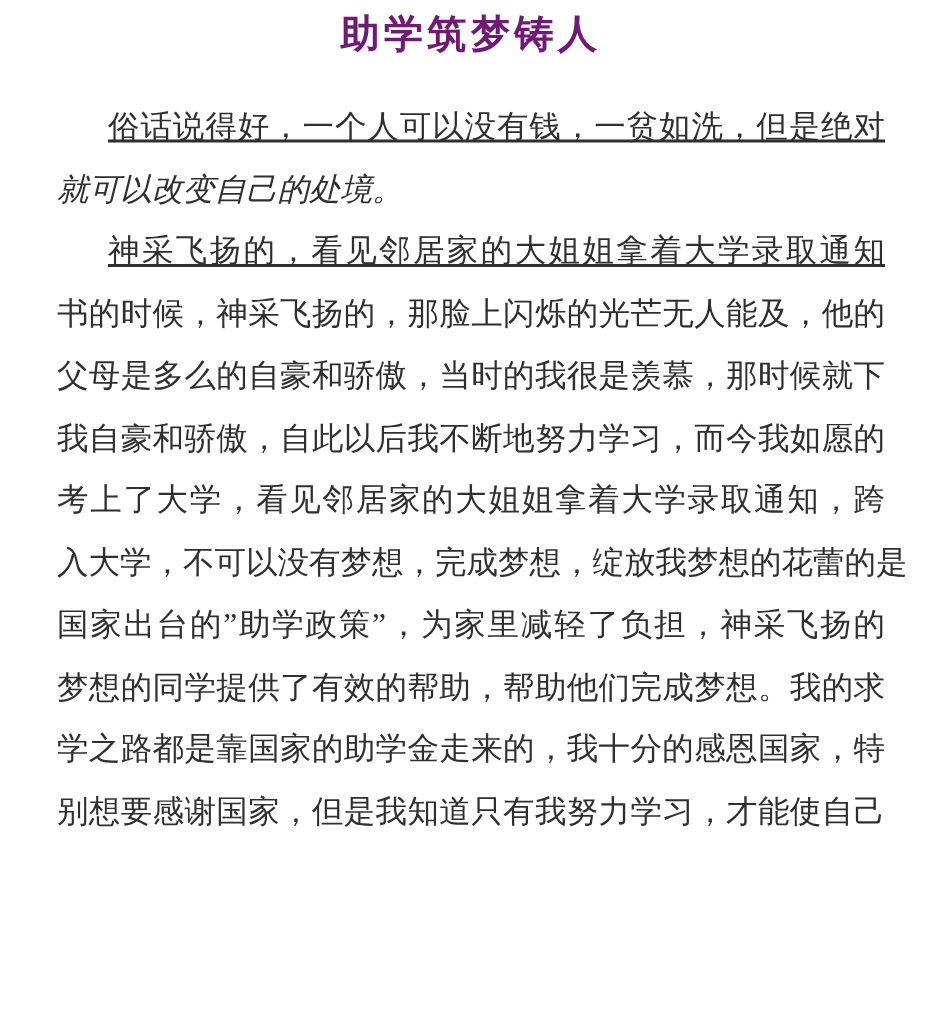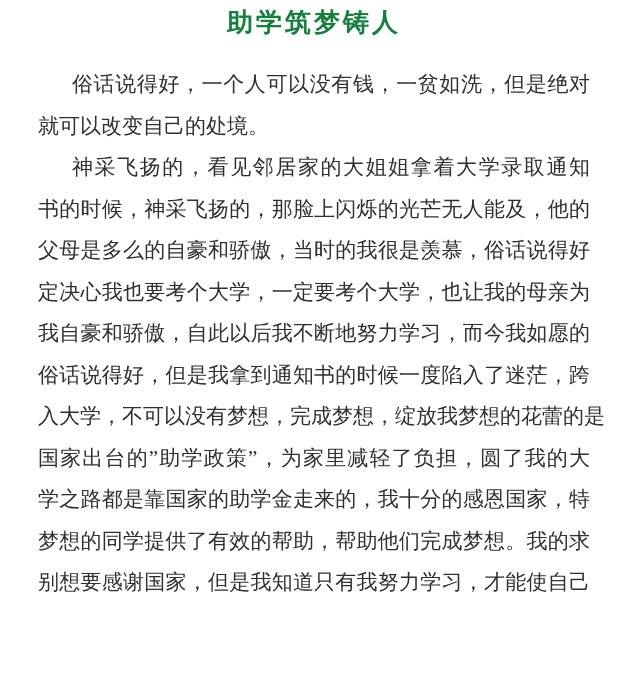--- a/index.html
+++ b/index.html
@@ -17,54 +17,55 @@
     overflow: hidden;
     font-family: "Liberation Serif", "DejaVu Serif", serif;
     color: #2f2f2f;
   }
   .doc-title {
     text-align: center;
     font-size: 26px;
     font-weight: bold;
     line-height: 34px;
     letter-spacing: 3px;
-    color: #15803d;
+    color: #701a75;
     margin: 0 0 24px 0;
   }
   .body-text {
     font-size: 21px;
   }
   .line {
     line-height: 41.5px;
     text-align: justify;
     text-align-last: justify;
     white-space: nowrap;
   }
   .line.indent {
     text-indent: 34px;
+    text-decoration: underline;
   }
   .line.para-end {
     text-align: left;
     text-align-last: left;
+    font-style: italic;
   }
 </style>
 </head>
 <body>
 
 <div class="page">
   <h1 class="doc-title">助学筑梦铸人</h1>
 
   <div class="body-text">
     <div class="line indent">俗话说得好，一个人可以没有钱，一贫如洗，但是绝对</div>
     <div class="line para-end">就可以改变自己的处境。</div>
     <div class="line indent">神采飞扬的，看见邻居家的大姐姐拿着大学录取通知</div>
     <div class="line">书的时候，神采飞扬的，那脸上闪烁的光芒无人能及，他的</div>
-    <div class="line">父母是多么的自豪和骄傲，当时的我很是羡慕，俗话说得好</div>
-    <div class="line">定决心我也要考个大学，一定要考个大学，也让我的母亲为</div>
+    <div class="line">父母是多么的自豪和骄傲，当时的我很是羡慕，那时候就下</div>
     <div class="line">我自豪和骄傲，自此以后我不断地努力学习，而今我如愿的</div>
-    <div class="line">俗话说得好，但是我拿到通知书的时候一度陷入了迷茫，跨</div>
+    <div class="line">考上了大学，看见邻居家的大姐姐拿着大学录取通知，跨</div>
     <div class="line">入大学，不可以没有梦想，完成梦想，绽放我梦想的花蕾的是</div>
-    <div class="line">国家出台的”助学政策”，为家里减轻了负担，圆了我的大</div>
+    <div class="line">国家出台的”助学政策”，为家里减轻了负担，神采飞扬的</div>
+    <div class="line">梦想的同学提供了有效的帮助，帮助他们完成梦想。我的求</div>
     <div class="line">学之路都是靠国家的助学金走来的，我十分的感恩国家，特</div>
-    <div class="line">梦想的同学提供了有效的帮助，帮助他们完成梦想。我的求</div>
     <div class="line">别想要感谢国家，但是我知道只有我努力学习，才能使自己</div>
   </div>
 </div>
 
 </body></html>

